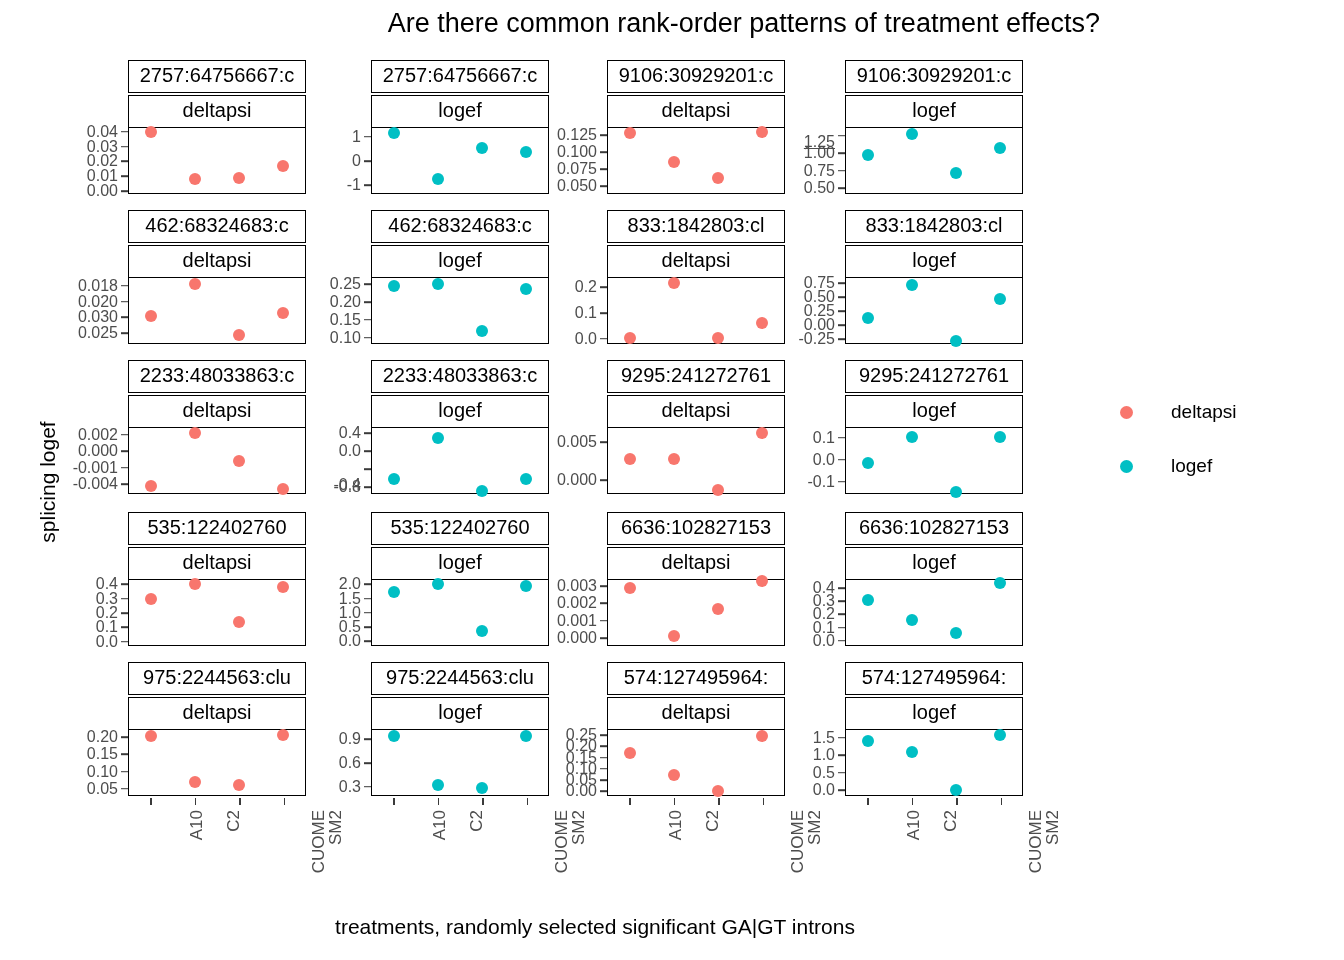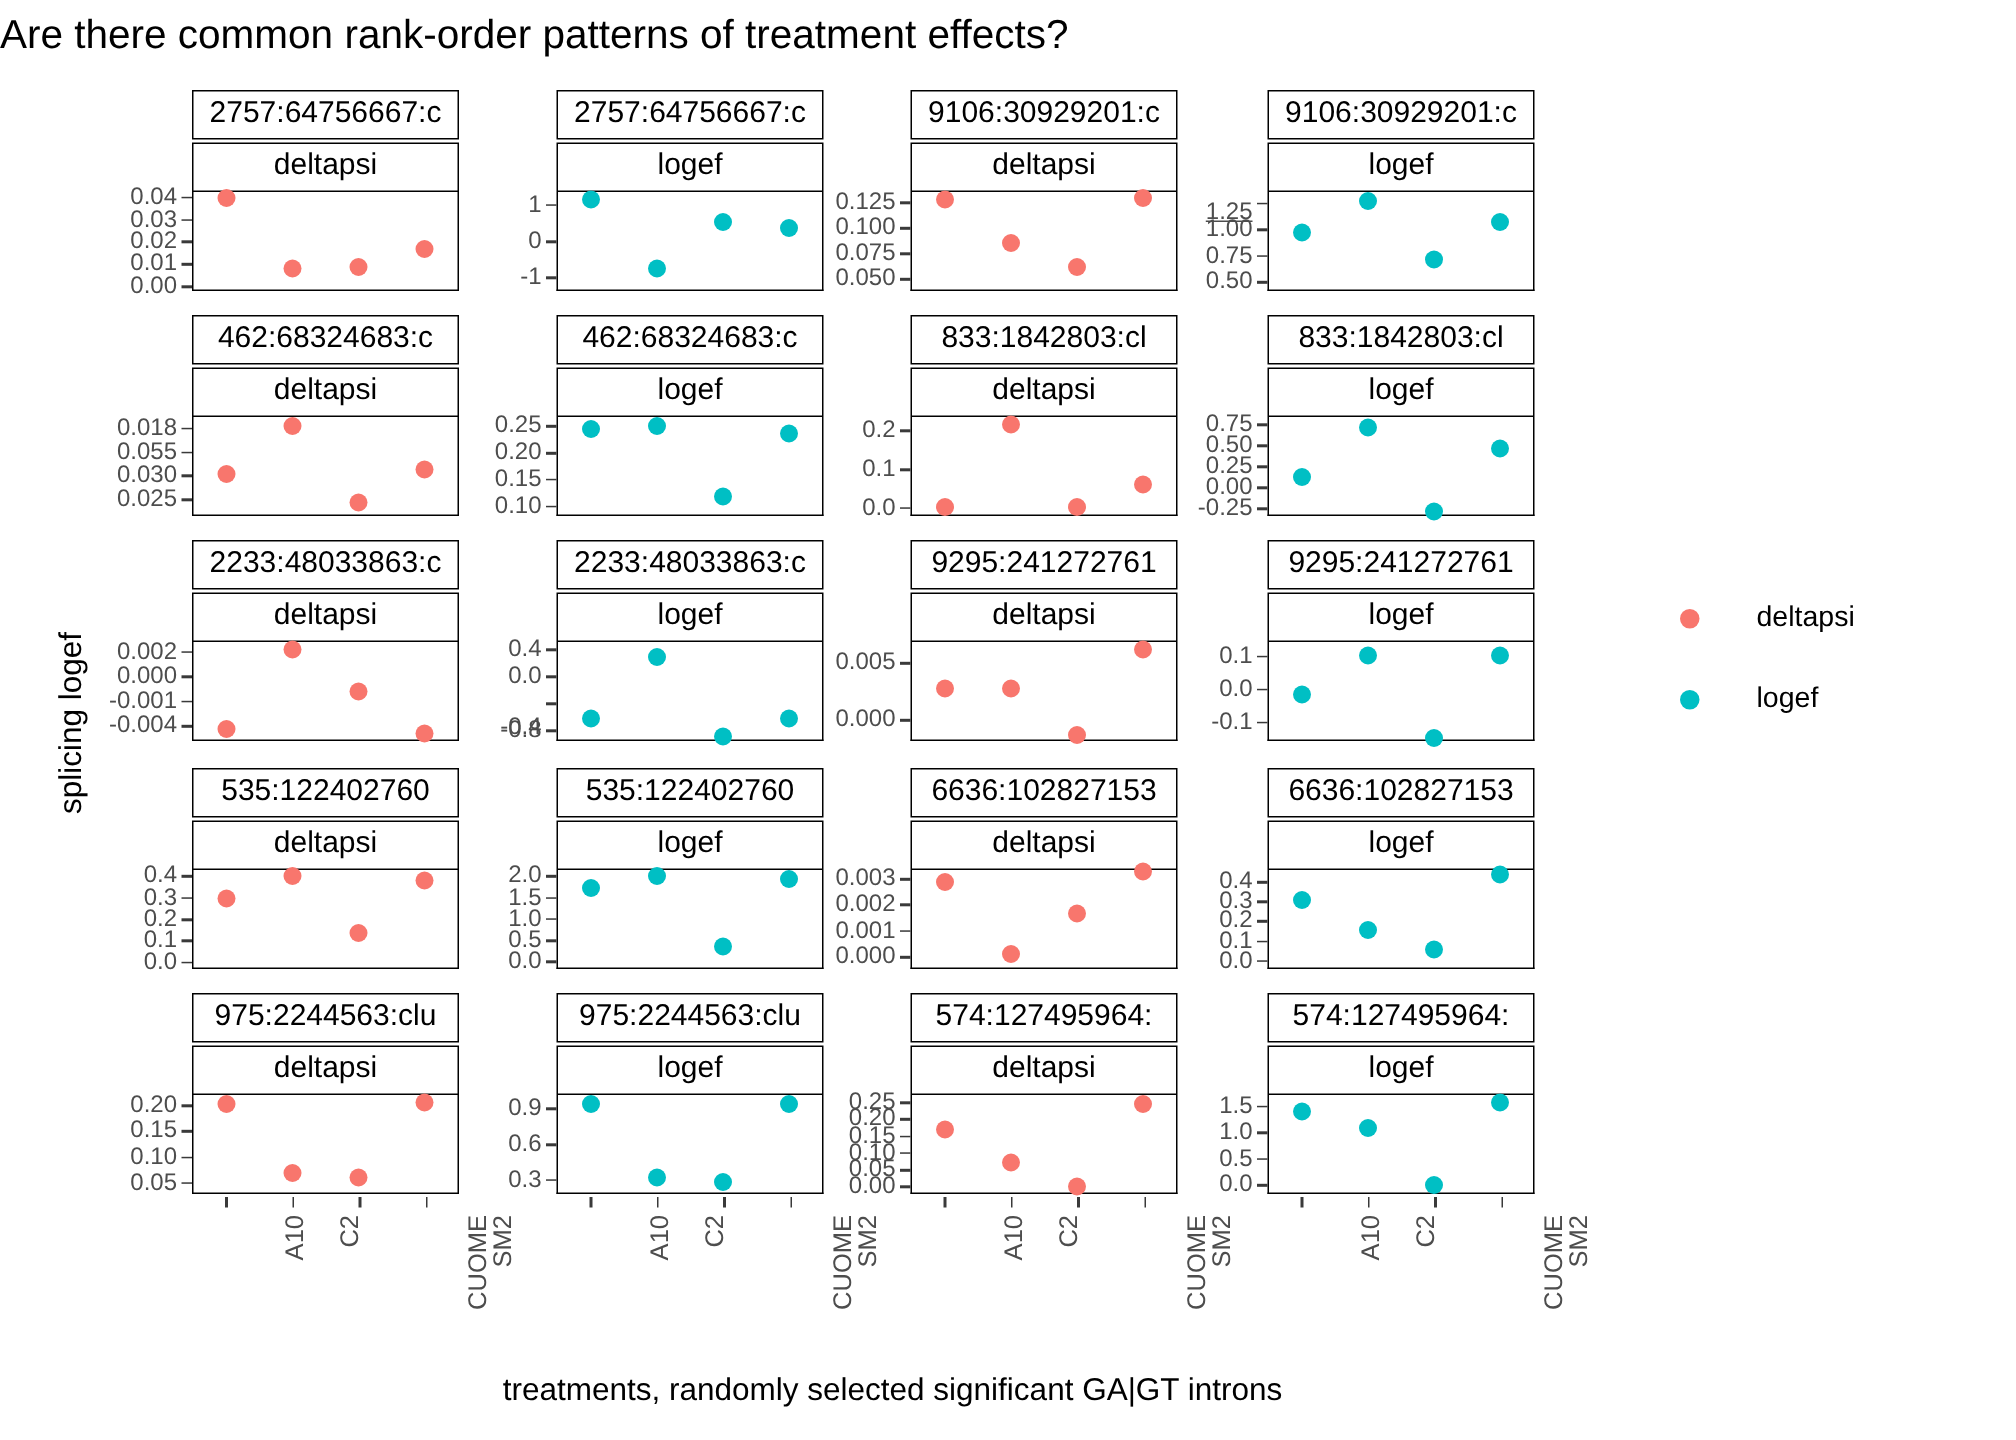--- a/index.html
+++ b/index.html
@@ -1,20 +1,20 @@
 <!DOCTYPE html>
 <html><head>
 <meta charset="utf-8">
 <style>
   html,body{margin:0;padding:0;background:#ffffff;}
   body{width:1344px;height:960px;font-family:"Liberation Sans",sans-serif;color:#000;overflow:hidden;}
   #root{position:relative;width:1344px;height:960px;}
 
   .title{
-    position:absolute;left:0;top:8px;width:1100px;text-align:left;
+    position:absolute;left:0;top:8px;width:1100px;text-align:right;
     font-size:27px;color:#000;letter-spacing:0;
   }
 
   .ylab{
     position:absolute;left:-2px;top:0;width:60px;height:960px;
   }
   .ylab span{
     position:absolute;left:-60px;top:470px;width:220px;text-align:center;
     transform:rotate(-90deg);transform-origin:center center;font-size:21px;
   }
@@ -187,21 +187,21 @@
         <div class="panel">
           <div class="pt" style="background: rgb(248, 118, 109); left: 12.5%; top: 37.7143px;"></div>
           <div class="pt" style="background: rgb(248, 118, 109); left: 37.5%; top: 6.28571px;"></div>
           <div class="pt" style="background: rgb(248, 118, 109); left: 62.5%; top: 56.5714px;"></div>
           <div class="pt" style="background: rgb(248, 118, 109); left: 87.5%; top: 34.5714px;"></div>
         </div>
         <div class="yaxis" style="left: -58px; width: 58px; top: 68px;">
           <div class="tick" style="top: 7.85714px;"></div>
           <div class="tlab" style="top: 7.85714px;">0.018</div>
           <div class="tick" style="top: 23.5714px;"></div>
-          <div class="tlab" style="top: 23.5714px;">0.055</div>
+          <div class="tlab" style="top: 23.5714px;">0.020</div>
           <div class="tick" style="top: 39.2857px;"></div>
           <div class="tlab" style="top: 39.2857px;">0.030</div>
           <div class="tick" style="top: 55px;"></div>
           <div class="tlab" style="top: 55px;">0.025</div>
         </div>
       </div>
       <div class="pcell" style="left: 371px; top: 150px; width: 178px;">
         <div class="strip">
           <span class="txt">462:68324683:c</span>
         </div>

